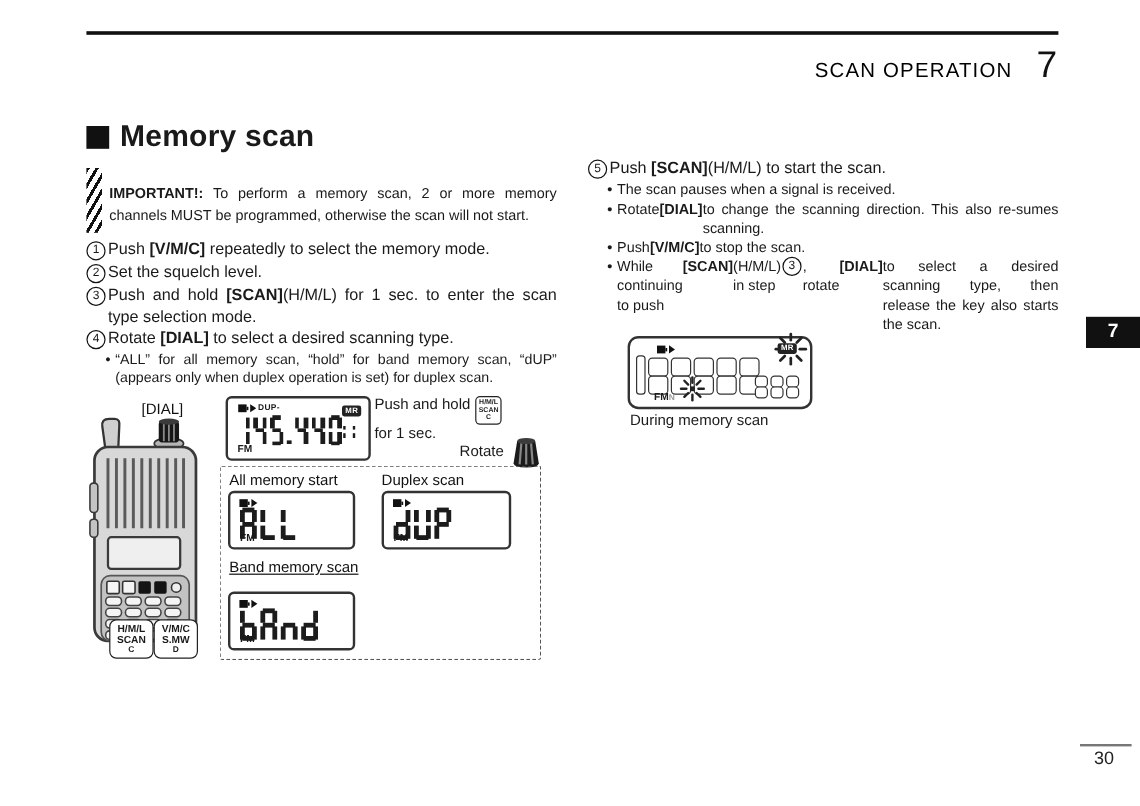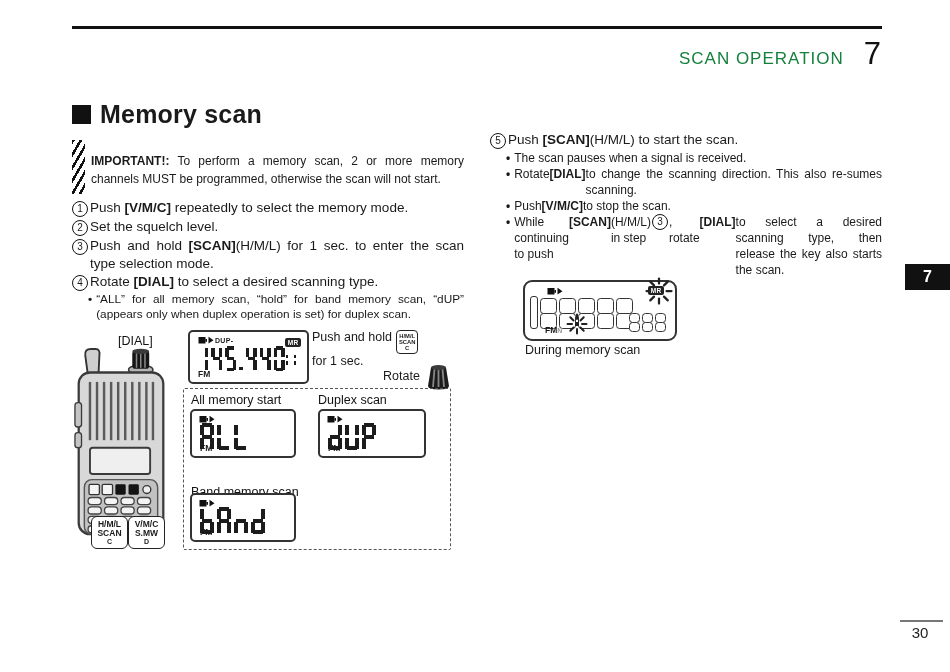--- a/index.html
+++ b/index.html
@@ -1,21 +1,21 @@
 <!DOCTYPE html>
 <html><head>
 <meta charset="utf-8">
 <style>
   html,body{margin:0;padding:0;background:#fff;}
   .page{position:relative;width:950px;height:672px;background:#fff;overflow:hidden;
         font-family:"Liberation Sans",sans-serif;color:#1a1a1a;}
   
   .top-rule{position:absolute;left:72px;top:26px;width:810px;height:3px;background:#111;}
   .chap-head{position:absolute;top:36px;right:69px;display:flex;align-items:baseline;}
-  .chap-title{font-size:17px;letter-spacing:1px;color:#15803d;margin-left:28px;}
+  .chap-title{font-size:17px;letter-spacing:1px;color:#000000;margin-left:28px;}
   .chap-num{font-size:31px;font-weight:400;margin-left:20px;color:#111;}
   .side-tab{position:absolute;left:905px;top:264px;width:45px;height:26px;background:#111;
             color:#fff;font-weight:bold;font-size:16px;display:flex;align-items:center;justify-content:center;}
   .foot-line{position:absolute;left:900px;top:620px;width:43px;height:2px;background:#777;}
   .page-num{position:absolute;left:900px;top:624px;width:40px;text-align:center;font-size:15px;color:#222;}
   
   .sec-title{position:absolute;left:72px;top:100px;display:flex;align-items:center;}
   .sec-sq{width:19px;height:19px;background:#111;margin-right:9px;}
   .sec-txt{font-size:25px;font-weight:bold;letter-spacing:.2px;}
   
@@ -362,21 +362,21 @@
           <i class="s a on"></i>
           <i class="s b on"></i>
           <i class="s e on"></i>
           <i class="s f on"></i>
           <i class="s g on"></i>
         </span>
       </div>
     <span class="fm">FM</span>
   </div>
 
-  <div class="fig-label" style="left:191px;top:485px;">Band memory scan</div>
+  <div class="fig-label" style="left:191px;top:466px;text-decoration:underline;">Band memory scan</div>
   <div class="lcd" style="left:190px;top:493px;width:102px;height:45px;">
     <div class="topline" style="left:7px;top:4px;">
       <svg width="16" height="9">
           <rect x="0.5" y="1" width="7" height="6.5" fill="#111"></rect>
           <rect x="7.5" y="3" width="1.5" height="2.8" fill="#111"></rect>
           <path d="M10.5 0.8 L15.5 4.2 L10.5 7.6 Z" fill="#111"></path>
         </svg>
     </div>
     <div class="seg7 seg-type" style="position:absolute;left:8px;top:12px;">
         <span class="sd">

